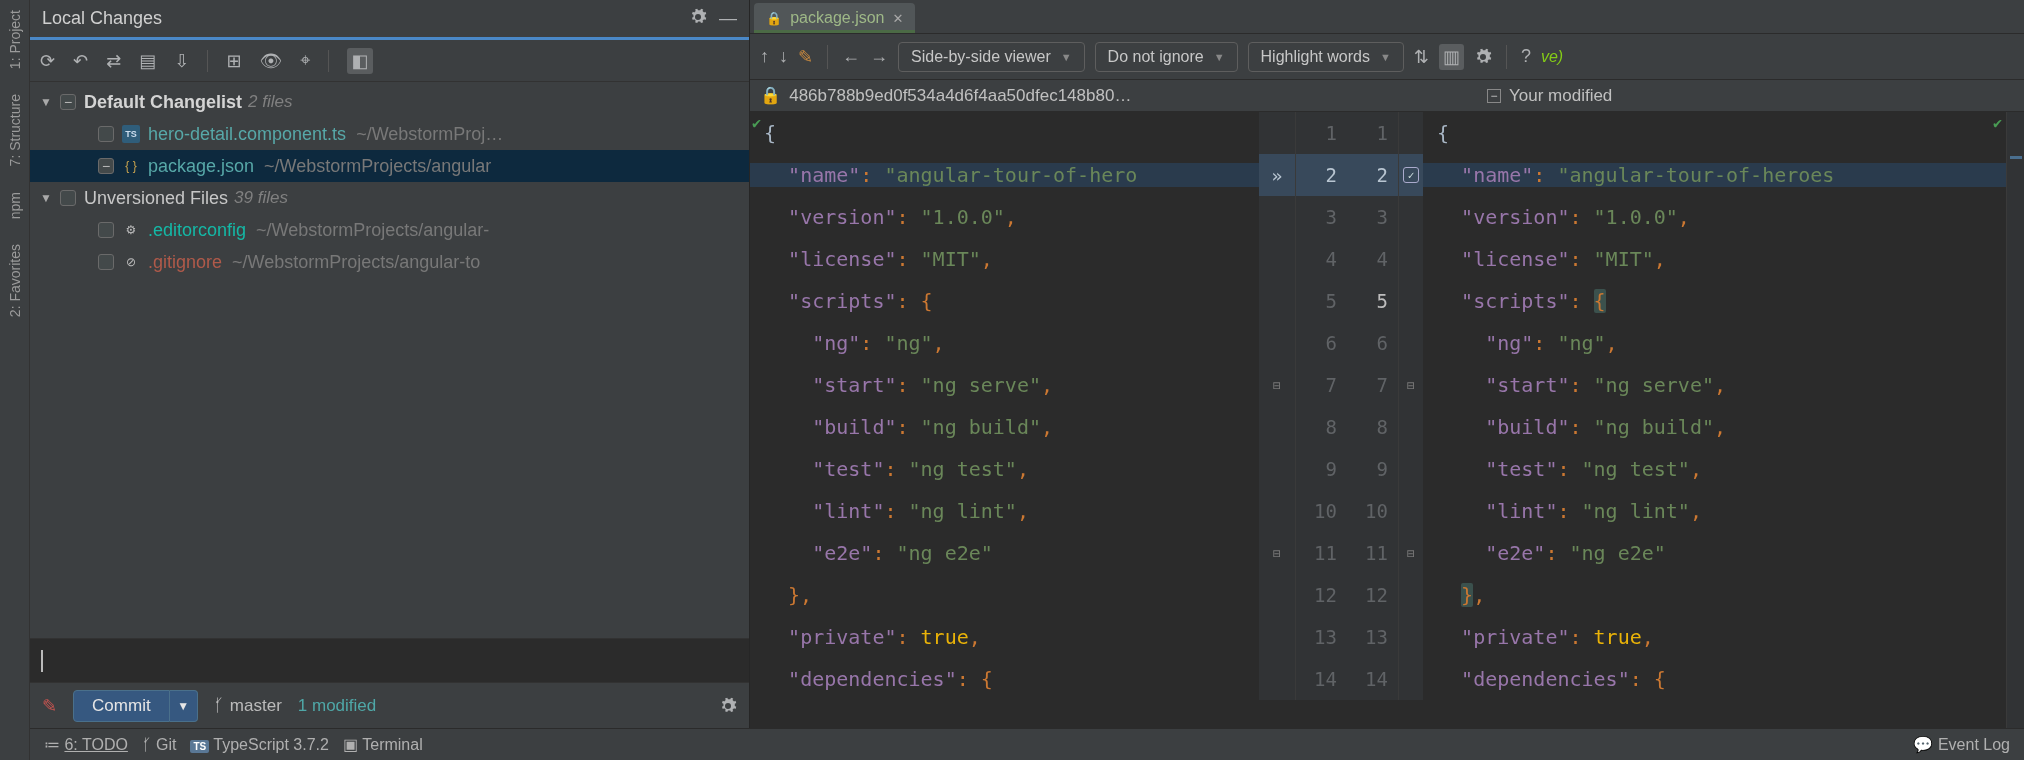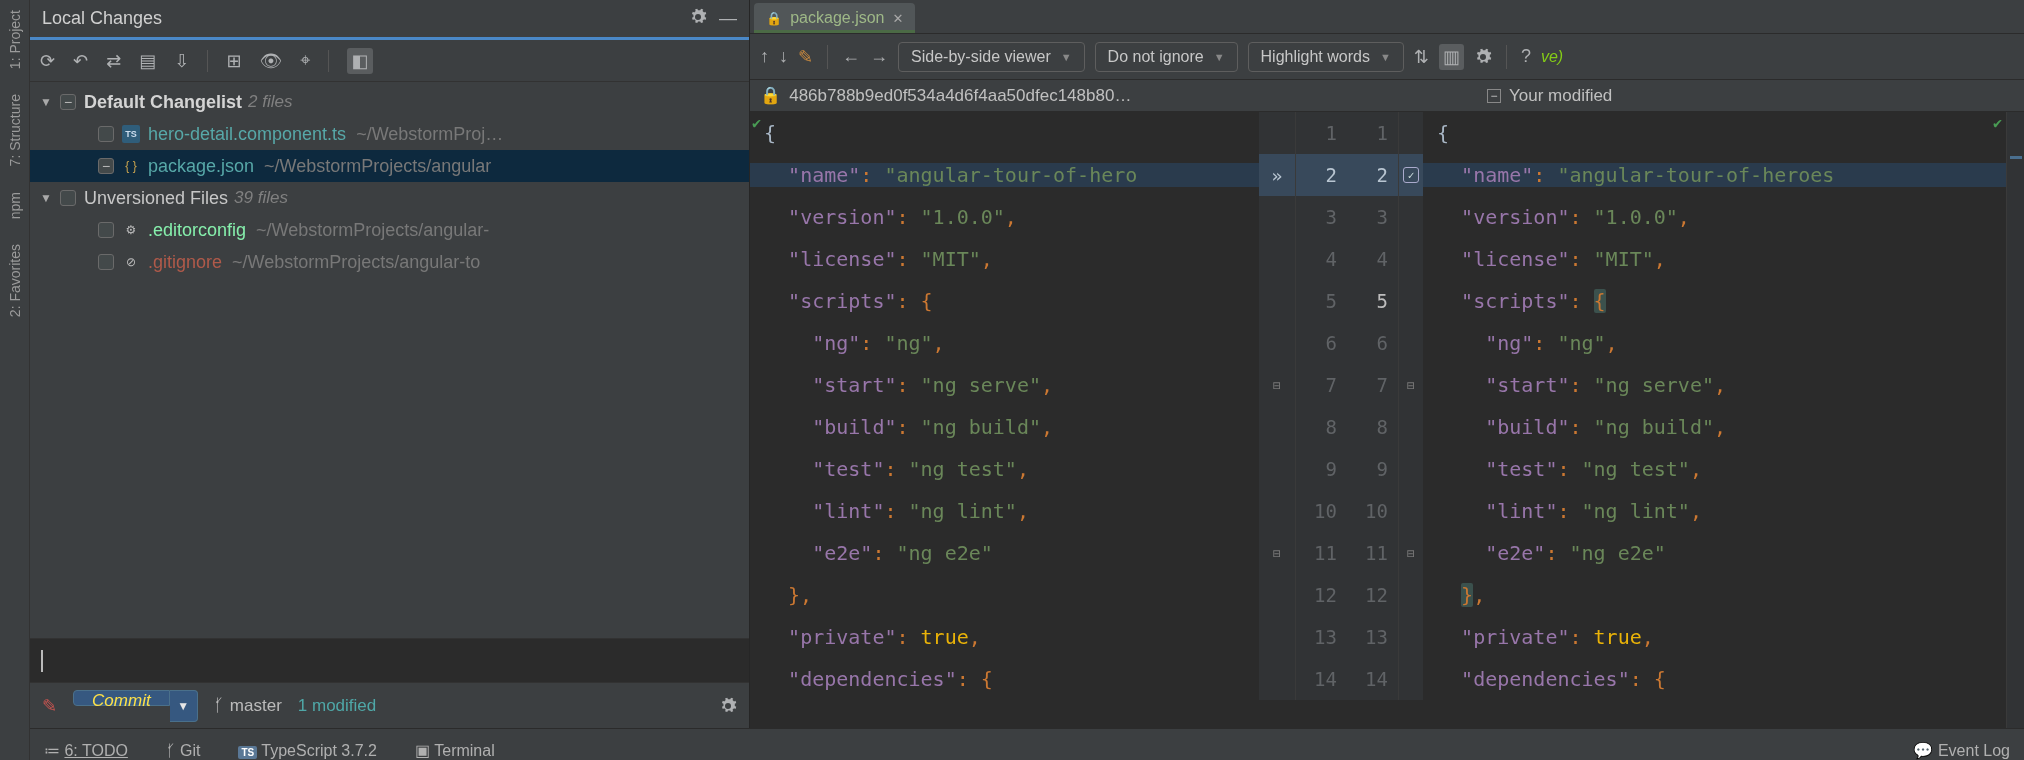--- a/index.html
+++ b/index.html
@@ -112,27 +112,26 @@
   display:flex;
   align-items:center;
   gap:16px;
   padding:0 12px;
   border-top:1px solid #323232;
 }
 .commit-btn-wrap { display:flex; }
 .commit-btn {
   background:#365880;
   border:1px solid #4a708b;
-  color:#fde047;
-  height:16px;
+  color:#e5e5e5;
+  height:32px;
   padding:0 18px;
   border-radius:4px 0 0 4px;
   font-size:17px;
   cursor:pointer;
-  font-style:italic;
 }
 .commit-dd {
   background:#365880;
   border:1px solid #4a708b;
   border-left:none;
   color:#e6e6e6;
   width:28px;
   height:32px;
   border-radius:0 4px 4px 0;
   cursor:pointer;
@@ -258,23 +257,23 @@
 .check-green { position:absolute; left:2px; top:2px; color:#499c54; font-size:15px; }
 .right-edge { width:18px; background:#313335; border-left:1px solid #3a3a3a; position:relative;}
 .right-edge .tick { position:absolute; left:3px; width:12px; height:3px; background:#4a6f8f; }
 
 
 .statusbar {
   height:32px;
   background:#3c3f41;
   border-top:1px solid #2b2b2b;
   display:flex;
-  align-items:flex-end;
+  align-items:center;
   padding:0 14px;
-  gap:38px;
+  gap:14px;
   color:#b0b0b0;
   font-size:16px;
 }
 .statusbar .spacer { flex:1; }
 svg { display:block; }
 .cursor-caret { display:inline-block; width:2px; height:22px; background:#bbb; vertical-align:middle; margin-left:1px;}
 .gear-icon-svg { width:18px; height:18px; fill:#afb1b3;}
 </style>
 </head>
 <body>
@@ -336,21 +335,21 @@
     </div>
     <div class="tree-row">
       <span class="chev">▼</span>
       <span class="chk"></span>
       <span style="color:#c7c7c7">Unversioned Files</span>
       <span class="count-pill">39 files</span>
     </div>
     <div class="tree-row indent1">
       <span class="chk"></span>
       <span class="file-icon">⚙</span>
-      <span class="file-name" style="color:#86efac">.editorconfig</span>
+      <span class="file-name" style="color:#14b8a6">.editorconfig</span>
       <span class="gray" style="margin-left:10px">~/WebstormProjects/angular-</span>
     </div>
     <div class="tree-row indent1">
       <span class="chk"></span>
       <span class="file-icon">⊘</span>
       <span class="file-name" style="color:#b05a4a">.gitignore</span>
       <span class="gray" style="margin-left:10px">~/WebstormProjects/angular-to</span>
     </div>
   </div>
 

